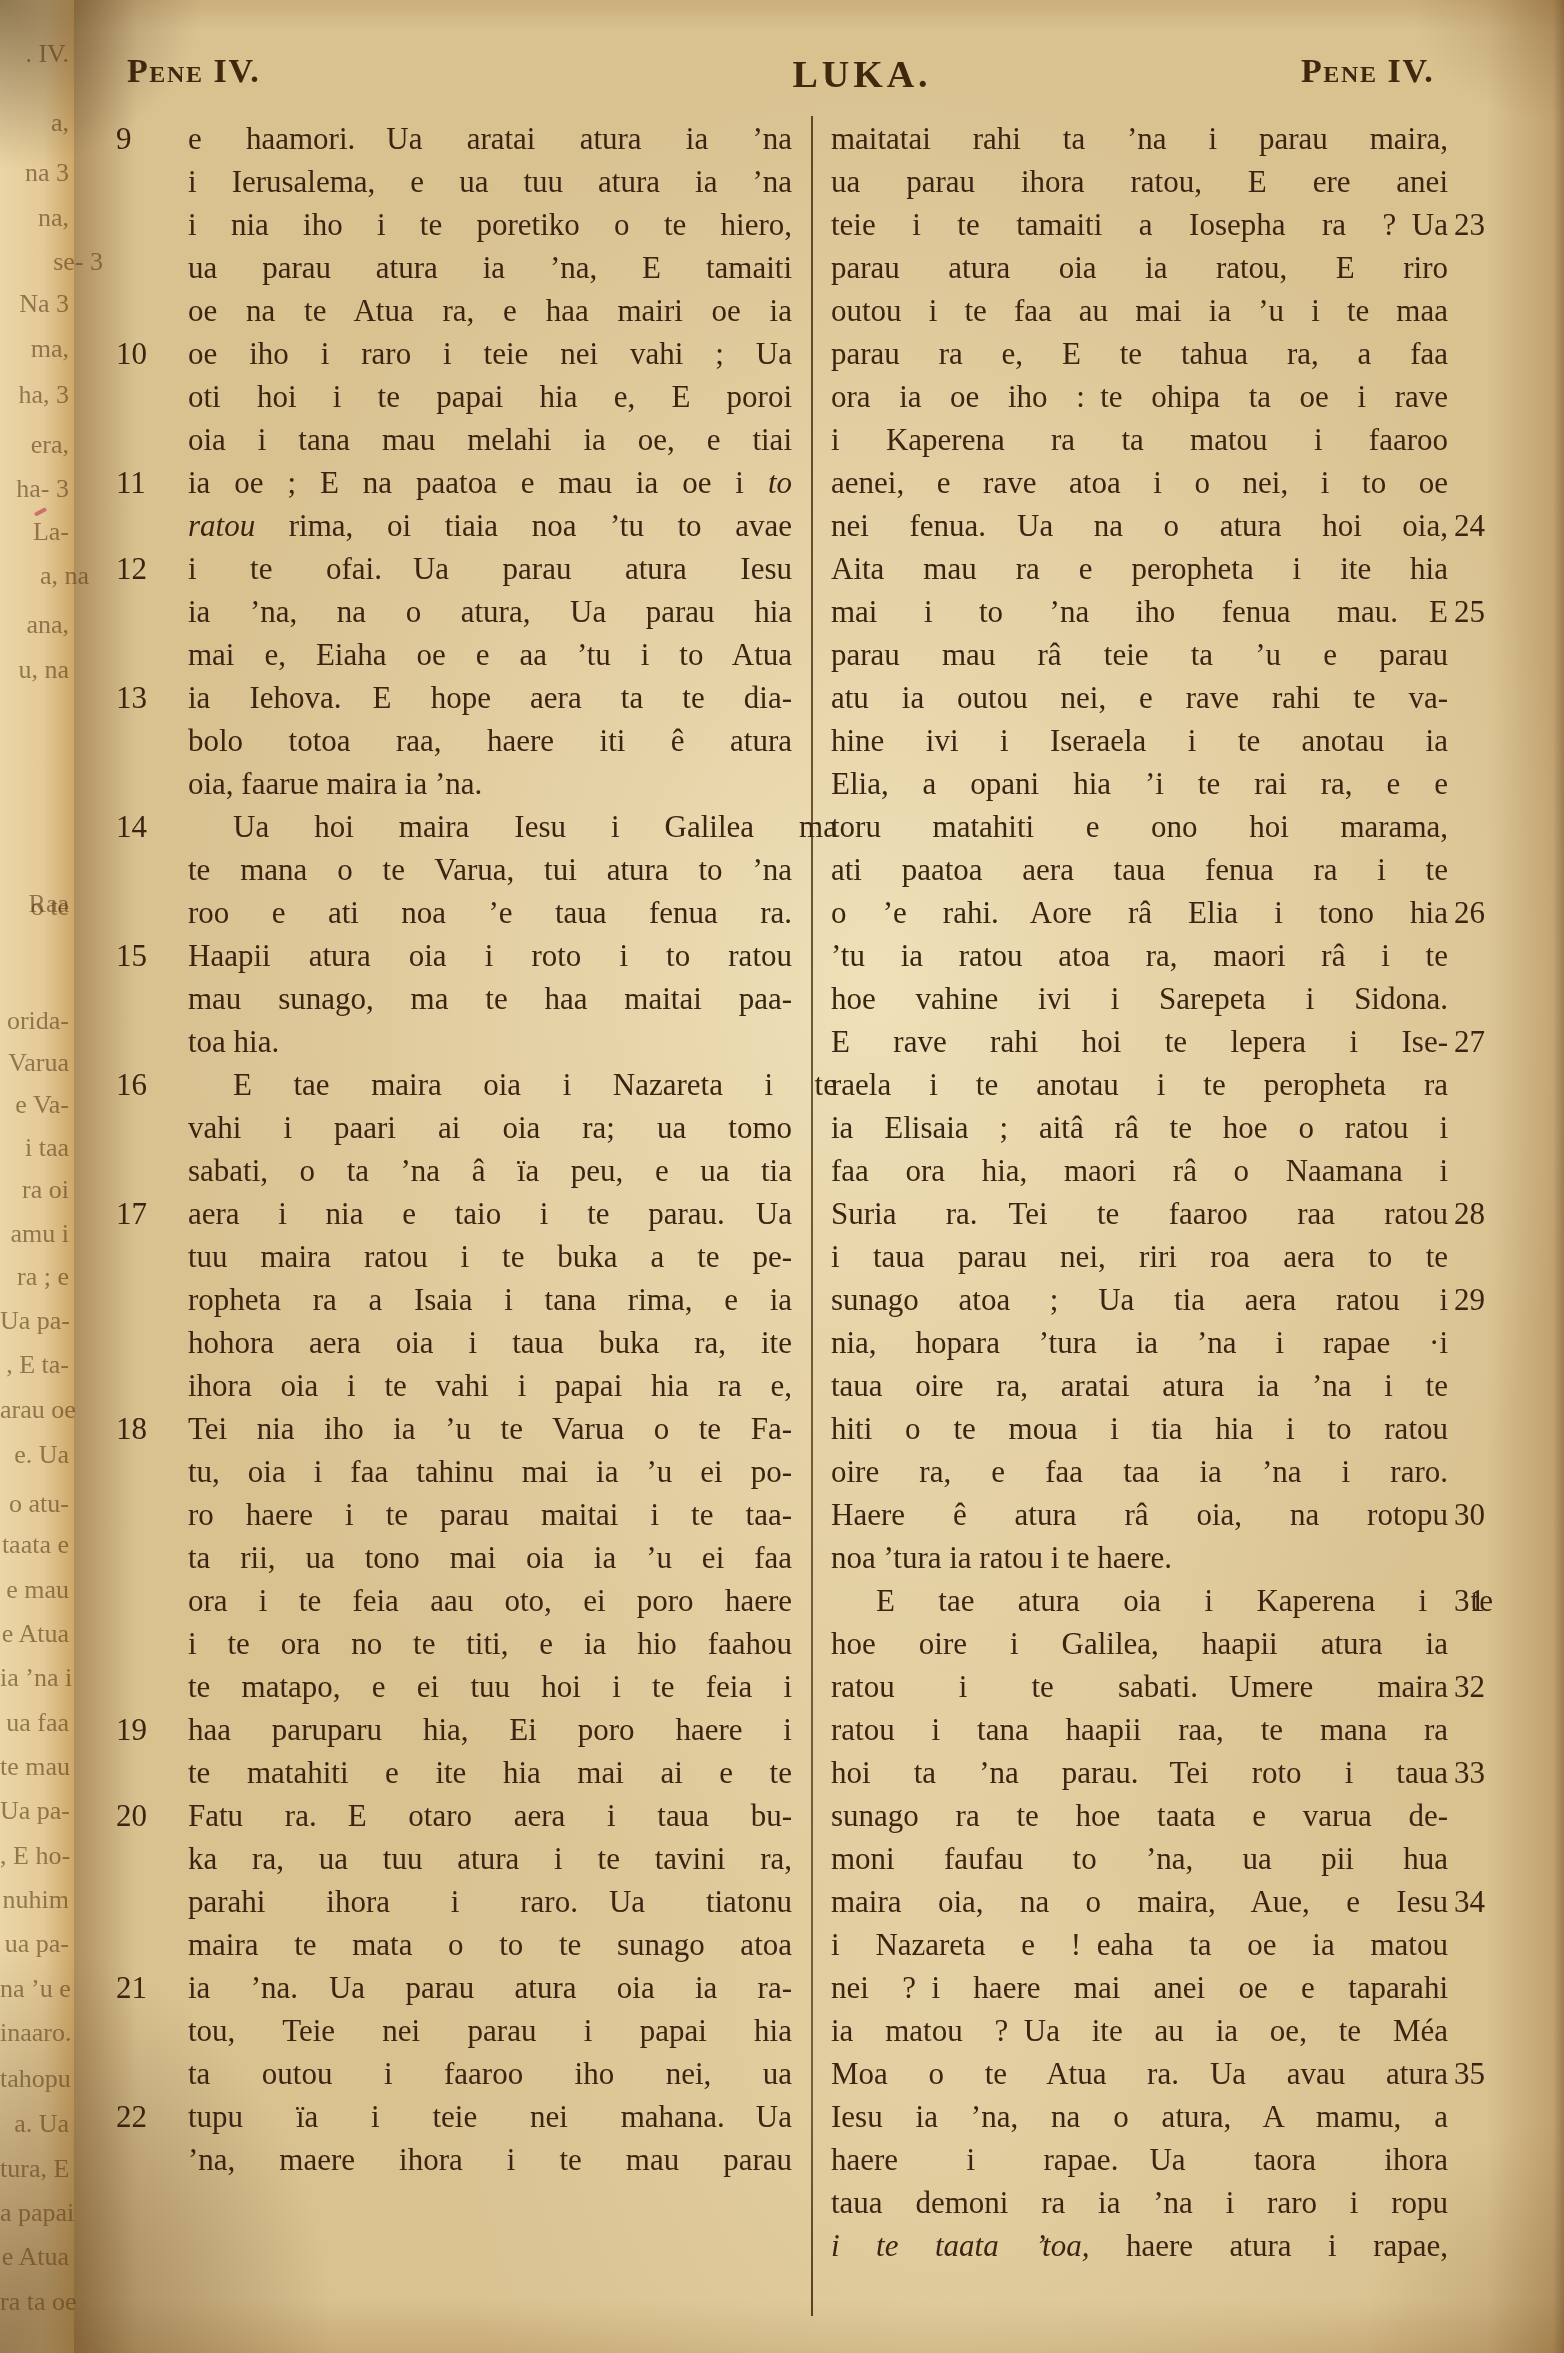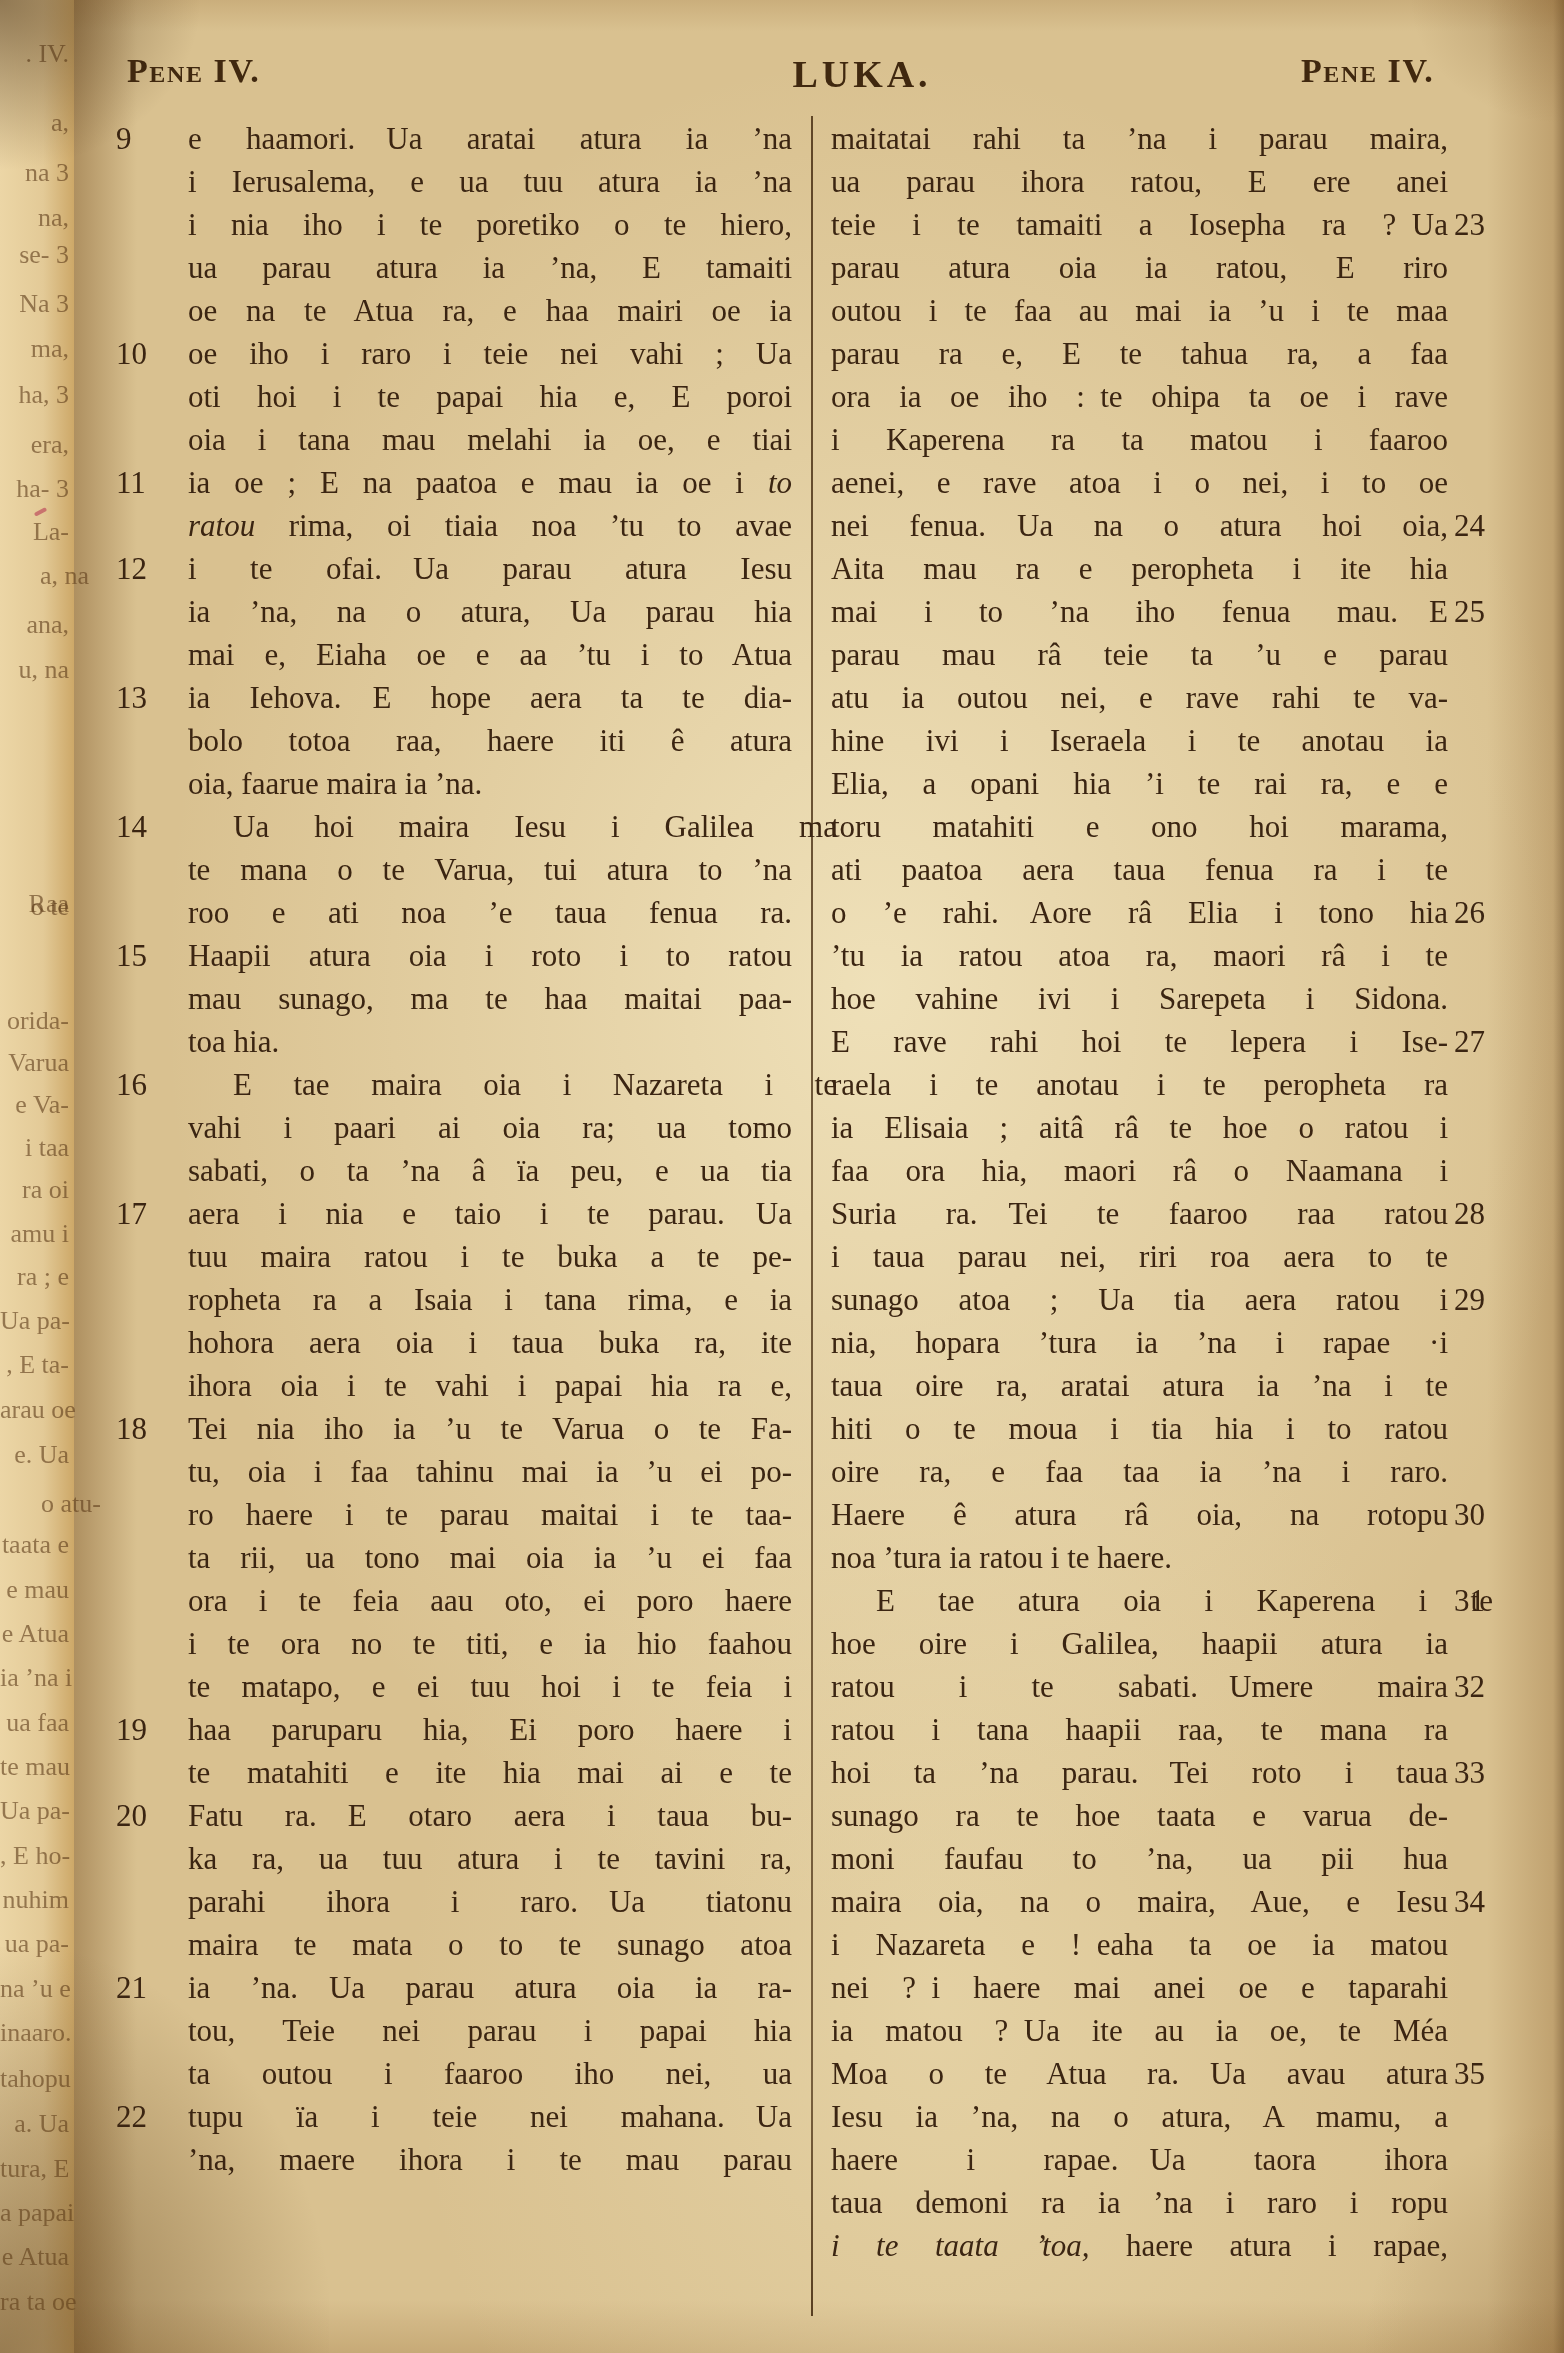--- a/index.html
+++ b/index.html
@@ -63,21 +63,21 @@
 <body>
 
 <div class="page">
   <div class="adjacent-strip"></div>
   <div class="crease"></div>
   <div id="fragments">
       <div class="fragment" style="top: 41px;">. IV.</div>
       <div class="fragment" style="top: 110px;">a,</div>
       <div class="fragment" style="top: 160px;">na 3</div>
       <div class="fragment" style="top: 205px;">na,</div>
-      <div class="fragment" style="top: 242px;">se- 3</div>
+      <div class="fragment" style="top: 249px; margin-left: 34px;">se- 3</div>
       <div class="fragment" style="top: 291px;">Na 3</div>
       <div class="fragment" style="top: 336px;">ma,</div>
       <div class="fragment" style="top: 382px;">ha, 3</div>
       <div class="fragment" style="top: 432px;">era,</div>
       <div class="fragment" style="top: 476px;">ha- 3</div>
       <div class="fragment" style="top: 519px;">La-</div>
       <div class="fragment" style="top: 563px; padding-left: 20px;">a, na</div>
       <div class="fragment" style="top: 612px;">ana,</div>
       <div class="fragment" style="top: 657px;">u, na</div>
       <div class="fragment" style="top: 854px; margin-top: 37px;">Raa</div>
@@ -86,21 +86,21 @@
       <div class="fragment" style="top: 1050px;">Varua</div>
       <div class="fragment" style="top: 1092px;">e Va-</div>
       <div class="fragment" style="top: 1135px;">i taa</div>
       <div class="fragment" style="top: 1177px;">ra oi</div>
       <div class="fragment" style="top: 1221px;">amu i</div>
       <div class="fragment" style="top: 1264px;">ra ; e</div>
       <div class="fragment" style="top: 1308px;">Ua pa-</div>
       <div class="fragment" style="top: 1352px;">, E ta-</div>
       <div class="fragment" style="top: 1397px;">arau oe</div>
       <div class="fragment" style="top: 1442px;">e.  Ua</div>
-      <div class="fragment" style="top: 1491px; margin-left: 32px;">o atu-</div>
+      <div class="fragment" style="top: 1491px;">o atu-</div>
       <div class="fragment" style="top: 1532px;">taata e</div>
       <div class="fragment" style="top: 1577px;">e mau</div>
       <div class="fragment" style="top: 1621px;">e Atua</div>
       <div class="fragment" style="top: 1665px;">ia ’na i</div>
       <div class="fragment" style="top: 1710px;">ua faa</div>
       <div class="fragment" style="top: 1754px;">te mau</div>
       <div class="fragment" style="top: 1798px;">Ua pa-</div>
       <div class="fragment" style="top: 1843px;">, E ho-</div>
       <div class="fragment" style="top: 1887px;">nuhim</div>
       <div class="fragment" style="top: 1931px;">ua pa-</div>

